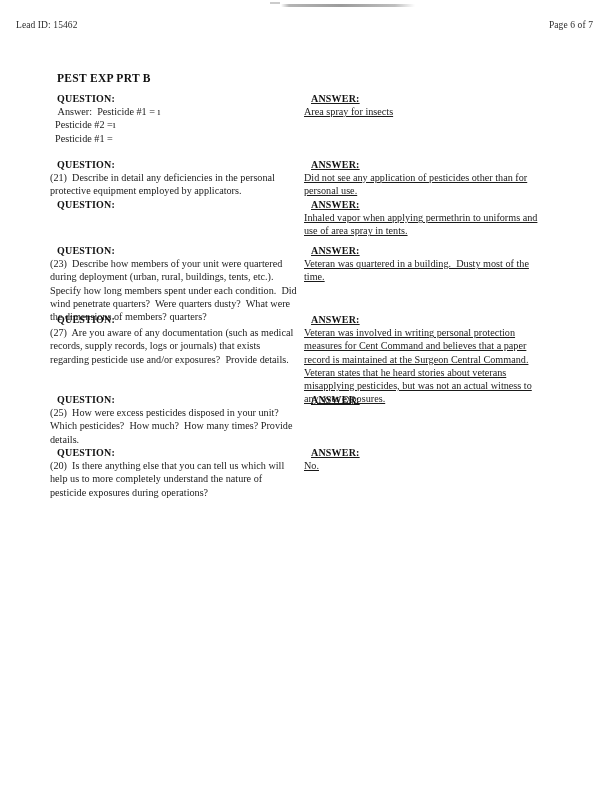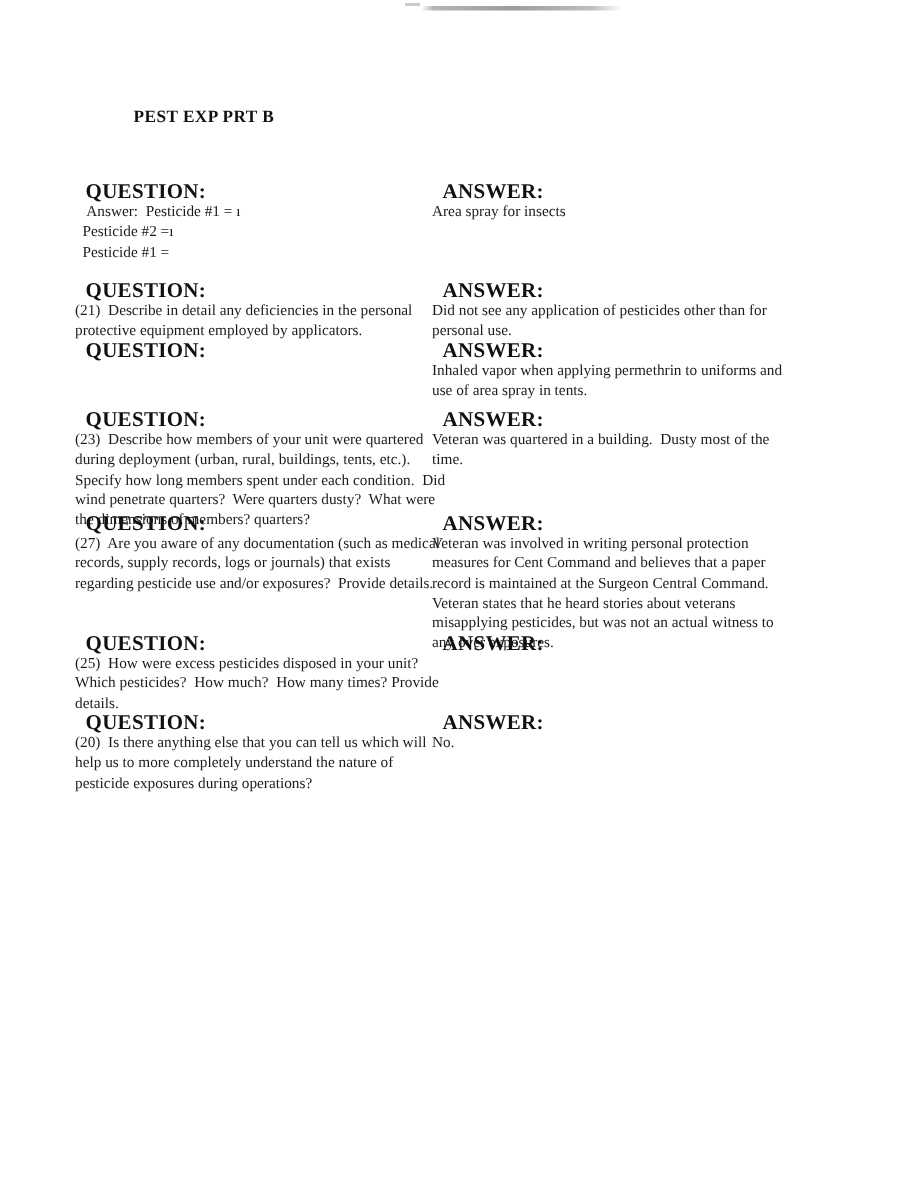--- a/index.html
+++ b/index.html
@@ -72,64 +72,67 @@
 
   
   .doc-title {
     position: absolute;
     left: 57px;
     top: 72px;
     font-size: 11.5px;
     font-weight: bold;
     letter-spacing: 0.3px;
     color: #111;
-    margin-left: 32px;
   }
   .qa-block {
     position: relative;
     display: block;
   }
   .col-q {
     position: absolute;
     left: 50px;
     width: 255px;
   }
   .col-a {
     position: absolute;
-    left: 288px;
+    left: 304px;
     width: 290px;
+    text-decoration: underline;
   }
   .lbl {
-    font-size: 14px;
+    font-size: 10px;
     font-weight: bold;
     letter-spacing: 0.2px;
     color: #111;
     display: block;
     line-height: 13.2px;
-    margin-top: 30px;
   }
   .col-q .lbl { padding-left: 7px; }
   .col-a .lbl { padding-left: 7px; }
   .txt {
     font-size: 10.2px;
     line-height: 13.2px;
     color: #1b1b1b;
     display: block;
     white-space: pre-wrap;
   }
   .txt.indent { padding-left: 5px; }
 </style>
 </head>
 <body>
 
 <div class="page">
 
   <div class="scan-artifact"></div>
   <div class="scan-artifact2"></div>
 
+  <div class="hdr">
+    <span class="hdr-left">Lead ID: 15462</span>
+    <span class="hdr-right">Page 6 of  7</span>
+  </div>
 
   <div class="doc-title">PEST EXP PRT B</div>
 
   <div class="qa-block" style="position:absolute; left:0; right:0; top:92px; height:63px;">
     <div class="col-q" style="top:0;">
       <span class="lbl">QUESTION:</span>
       <span class="txt indent"> Answer:  Pesticide #1 = ı</span>
       <span class="txt indent">Pesticide #2 =ı</span>
       <span class="txt indent">Pesticide #1 =</span>
     </div>

